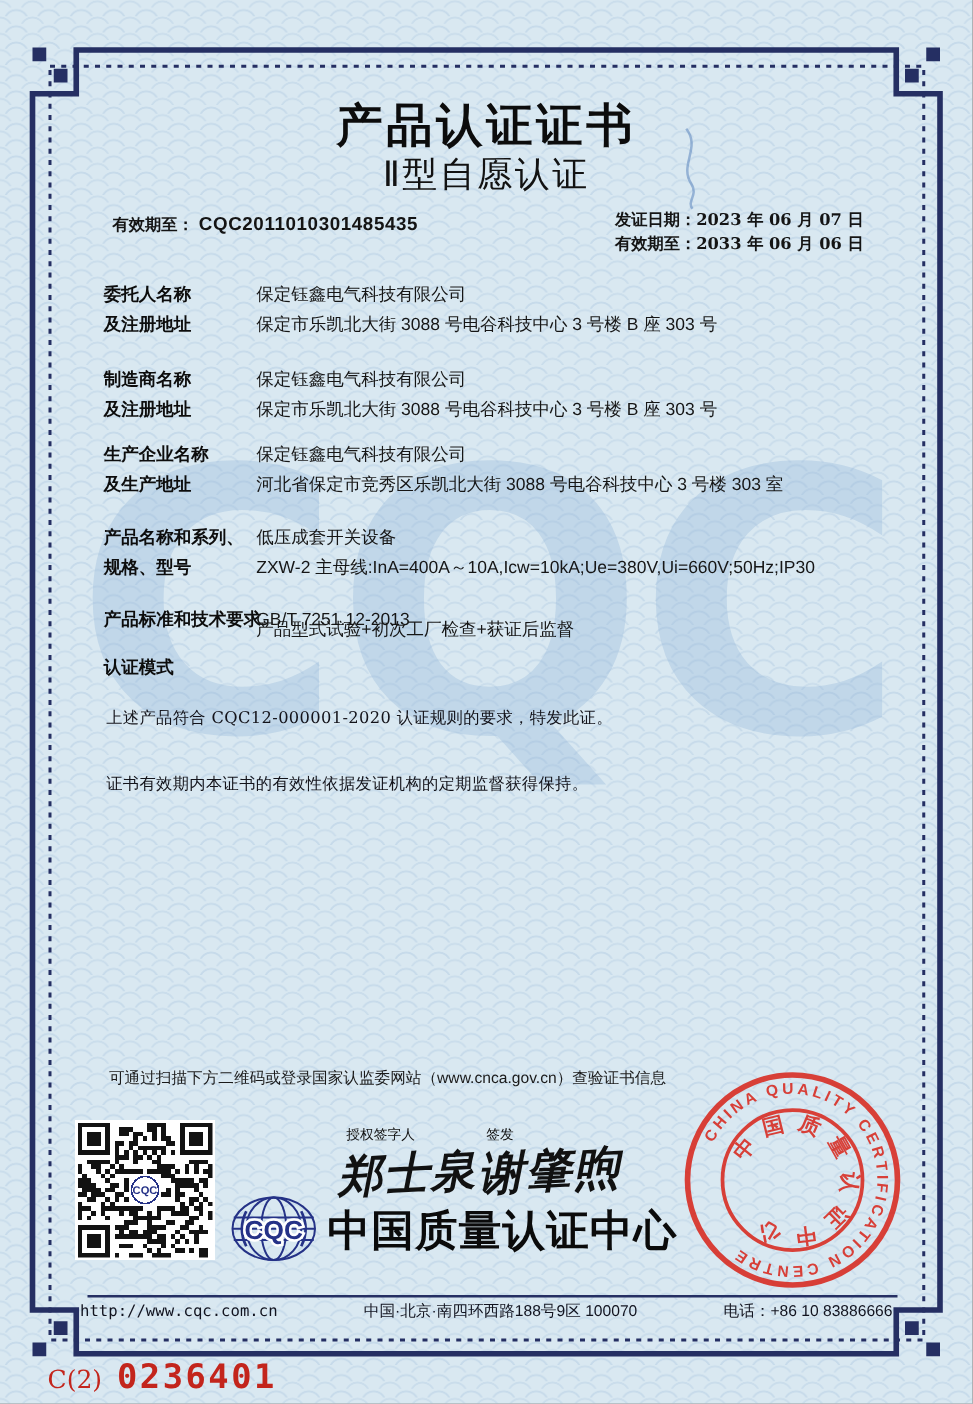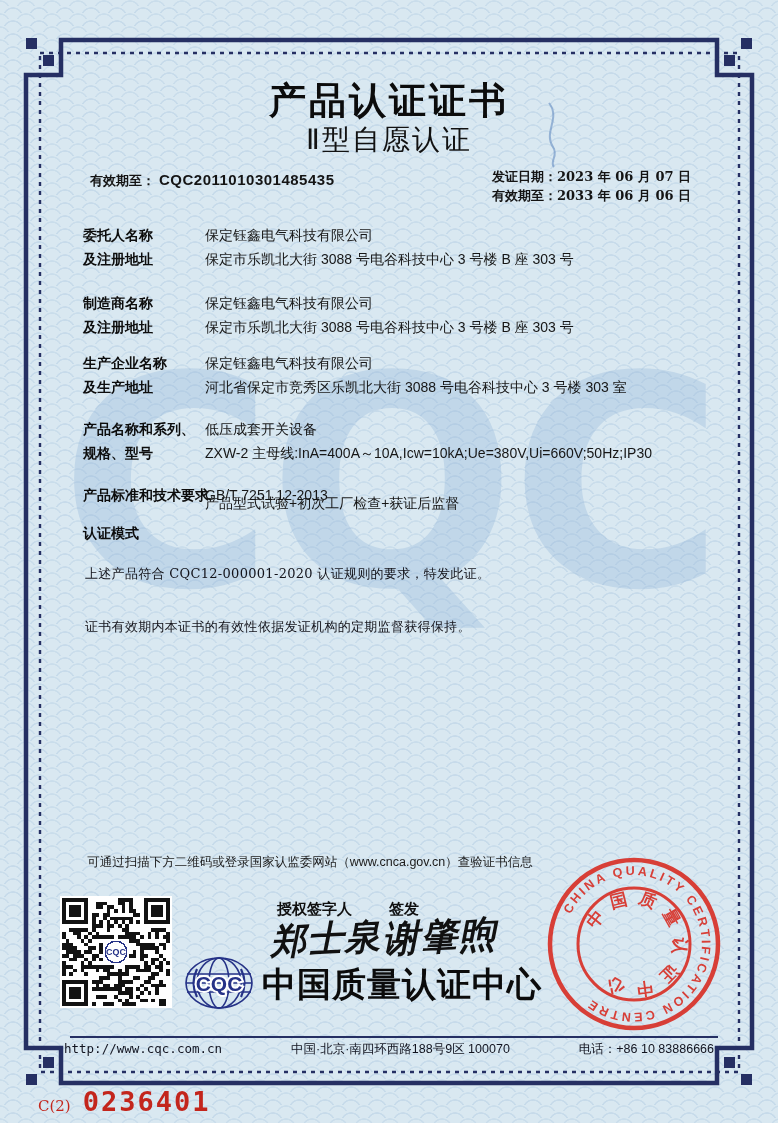--- a/index.html
+++ b/index.html
@@ -34,36 +34,36 @@
   .certno{left:90px;top:171px;display:flex;align-items:baseline;}
   .certno .lab{font-family:"DejaVu Serif",serif;font-weight:bold;font-size:13px;}
   .certno .val{font-size:15px;font-weight:bold;letter-spacing:.5px;margin-left:4px;}
   .dates{left:492px;top:167px;font-family:"DejaVu Serif",serif;font-weight:bold;font-size:13px;line-height:19px;white-space:nowrap;}
   .frow{position:absolute;white-space:nowrap;font-size:14px;line-height:18px;}
   .flabel{left:83px;font-weight:bold;color:#0d0d0d;}
   .fvalue{left:205px;color:#161616;}
   .stmt{position:absolute;left:85px;white-space:nowrap;font-family:"DejaVu Serif",serif;font-size:13px;color:#13131a;letter-spacing:.3px;}
   .verify{left:0;top:854px;width:620px;text-align:center;font-size:12.5px;color:#1a1a1a;}
   .qr{left:60px;top:896px;width:112px;height:112px;background:#fff;padding:2px;box-sizing:border-box;}
-  .sig-label{position:absolute;top:900px;font-size:15px;font-weight:700;color:#101010;}
+  .sig-label{position:absolute;top:900px;font-size:11px;font-weight:400;color:#101010;}
   .signature{
     position:absolute;font-family:"DejaVu Serif",serif;font-style:italic;font-weight:bold;
     color:#111;transform:rotate(-3deg);white-space:nowrap;letter-spacing:1px;
   }
   .orgname{
     left:262px;top:962px;font-size:34px;font-weight:600;letter-spacing:1px;color:#0b0b0b;white-space:nowrap;
   }
   .footer-line{left:70px;top:1036px;width:648px;height:2px;background:#252f63;}
   .footer{
     left:64px;top:1041px;width:650px;display:flex;justify-content:space-between;align-items:baseline;
     font-size:12.5px;color:#11131f;
   }
   .footer .url{font-family:"DejaVu Sans Mono",monospace;font-size:12.5px;}
   .serial{left:38px;top:1086px;display:flex;align-items:baseline;gap:12px;}
-  .serial .pre{font-family:"DejaVu Serif",serif;font-size:15px;color:#c3251c;}
+  .serial .pre{font-family:"DejaVu Serif",serif;font-size:20px;color:#c3251c;}
   .serial .num{font-family:"DejaVu Sans Mono",monospace;font-weight:bold;font-size:27px;letter-spacing:2px;color:#c3251c;}
   svg text{font-family:"Liberation Sans",sans-serif;}
 </style>
 </head>
 <body>
 
 <div class="page">
   <div class="waves"></div>
   <div class="watermark">CQC</div>
 

